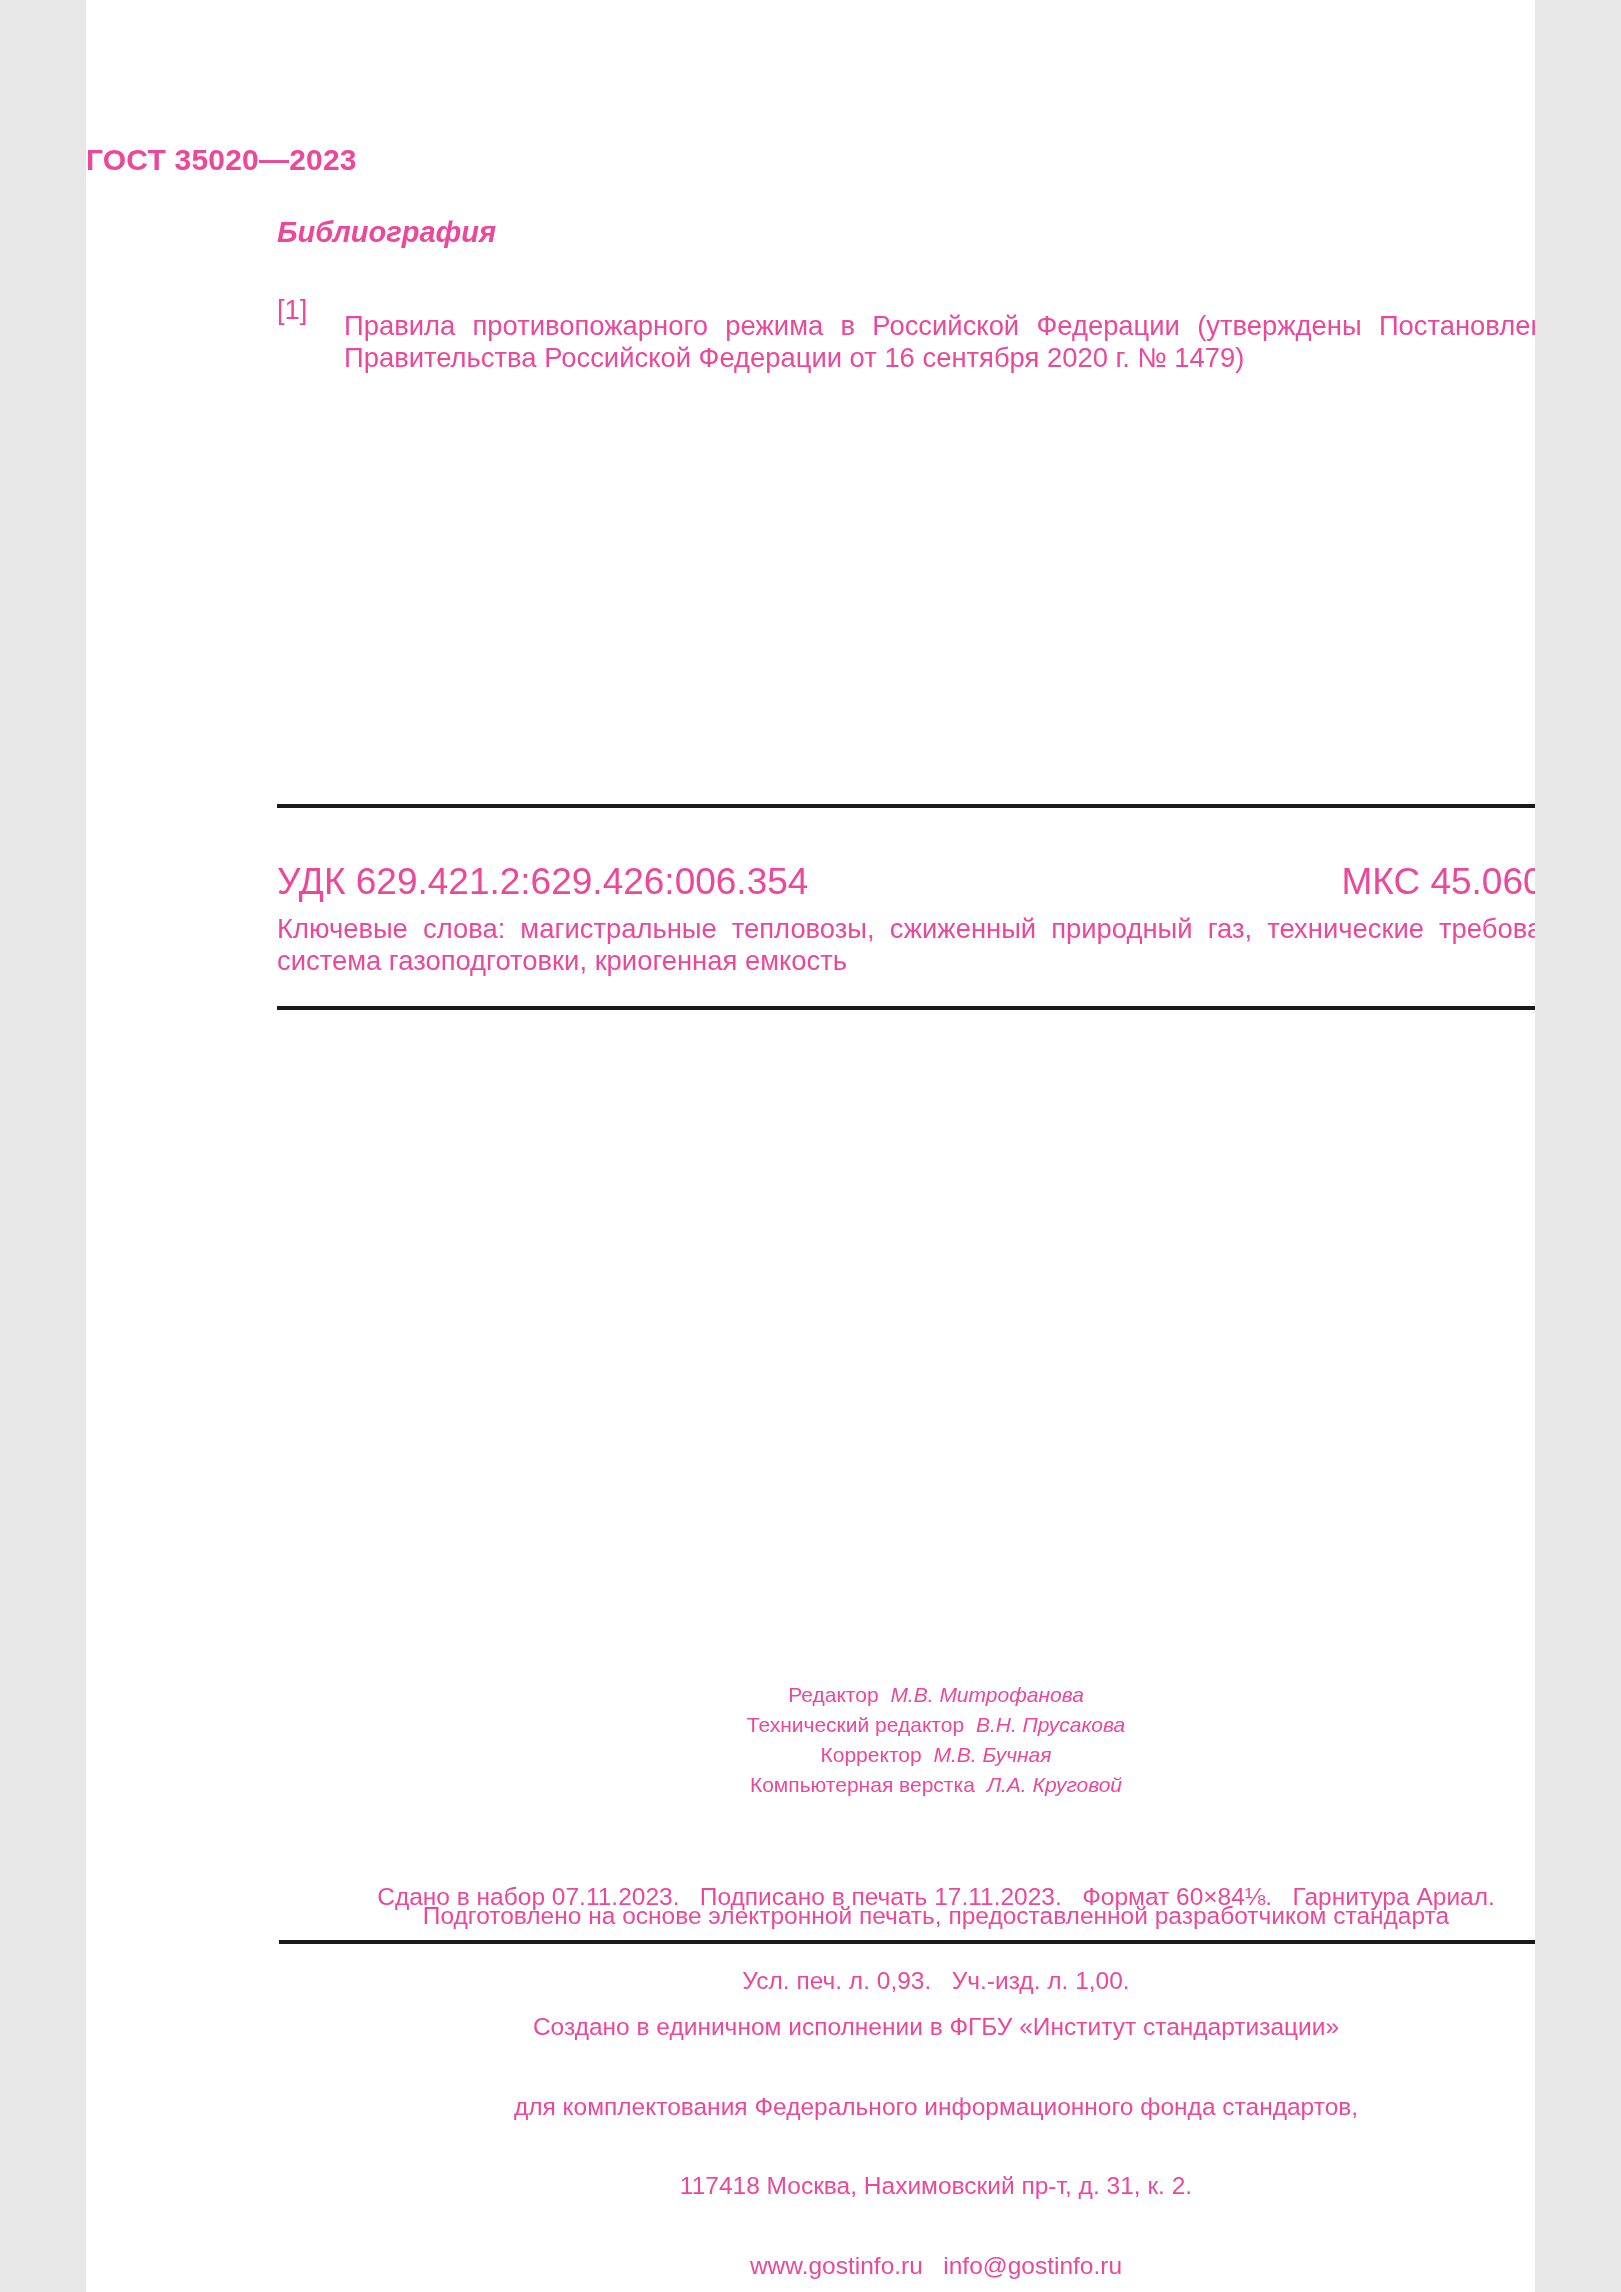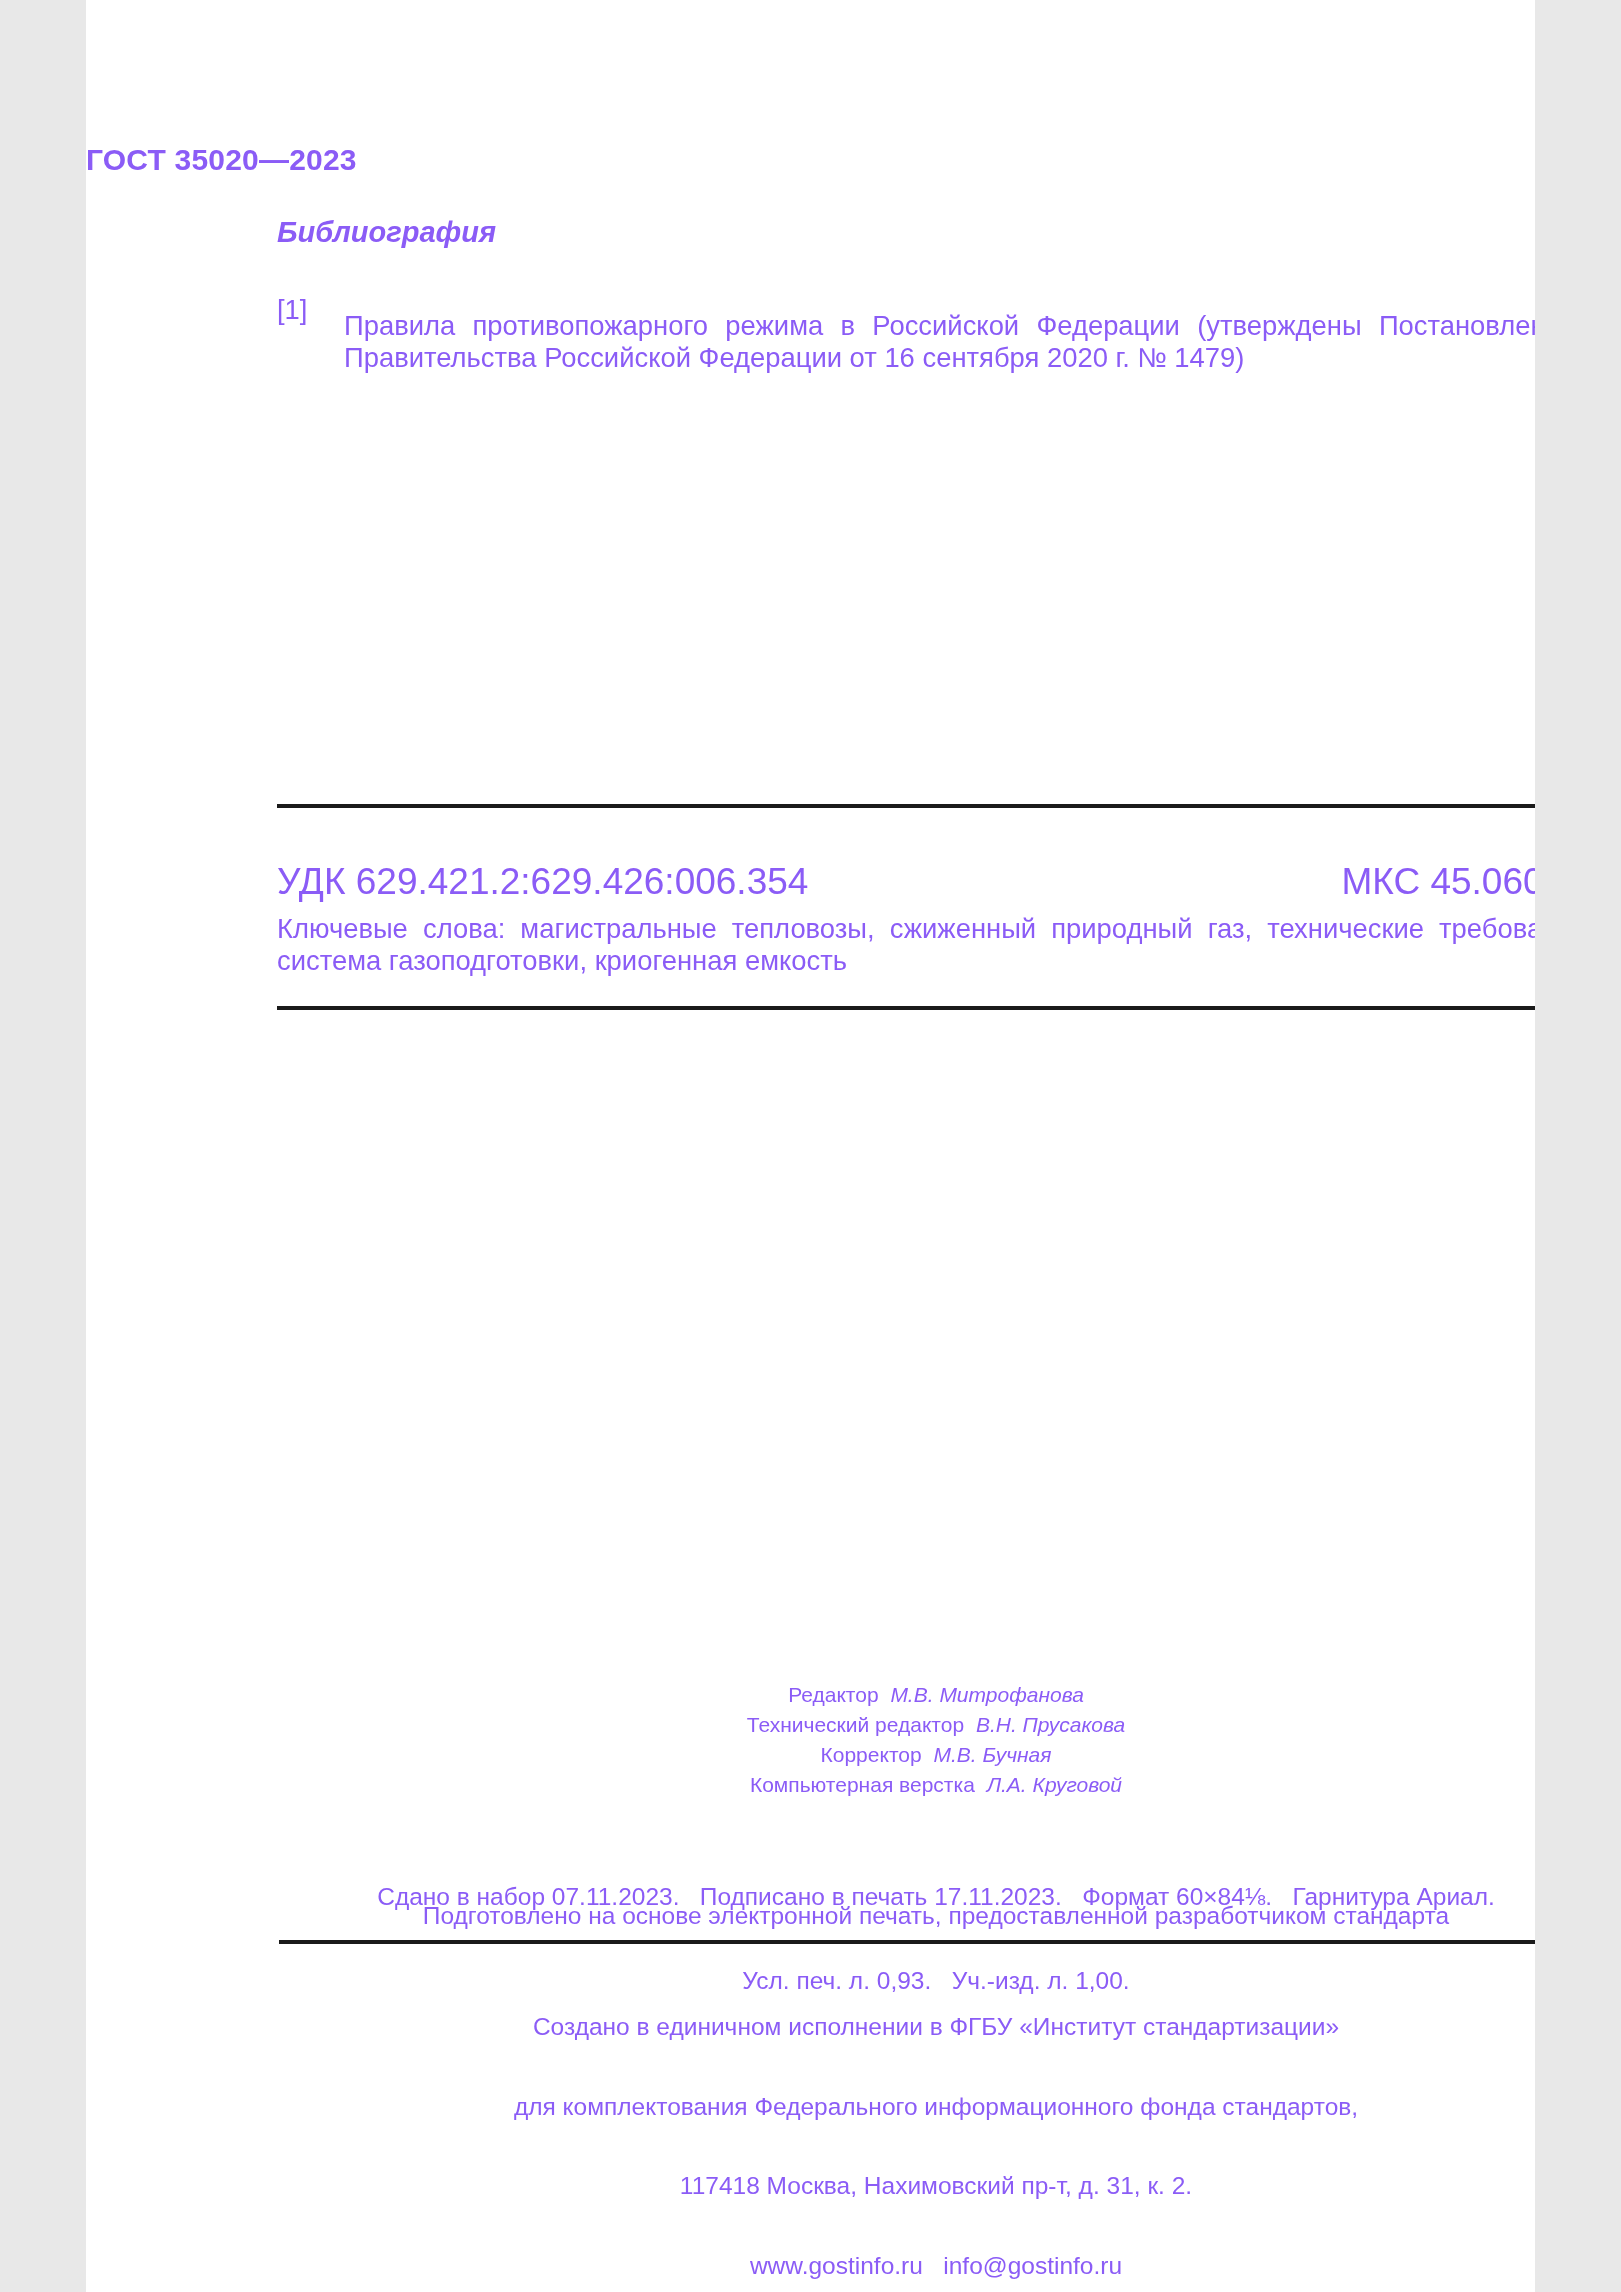--- a/index.html
+++ b/index.html
@@ -3,21 +3,21 @@
 <meta charset="utf-8">
 <style>
   html, body { margin: 0; padding: 0; background: #e8e8e8; }
   .page {
     position: relative;
     width: 1449px;
     height: 2293px;
     margin: 0 auto;
     background: #ffffff;
     font-family: "Liberation Sans", sans-serif;
-    color: #8b5cf6;
+    color: #ec4899;
     overflow: hidden;
   }
   .abs { position: absolute; }
   .content-col { left: 191px; width: 1318px; }
 
   .doc-header {
     top: 143px;
     font-size: 30px;
     font-weight: bold;
     letter-spacing: 0.2px;

